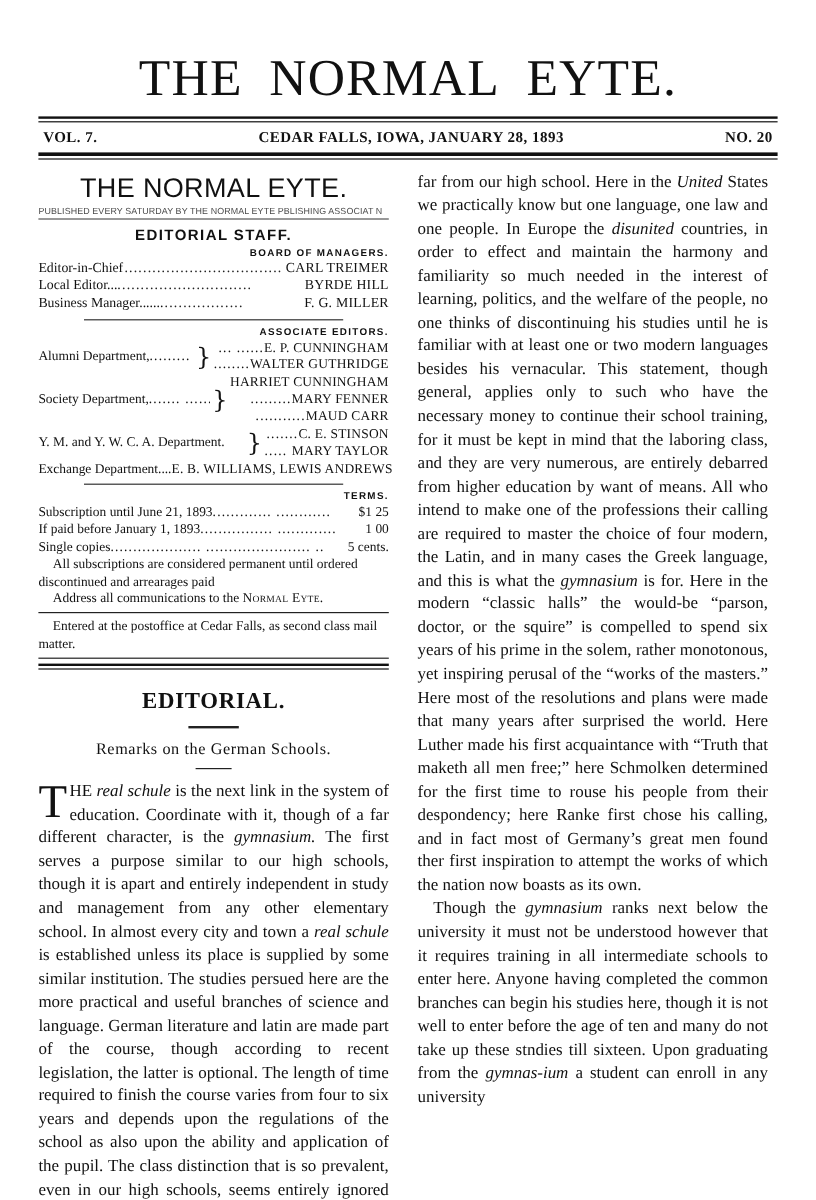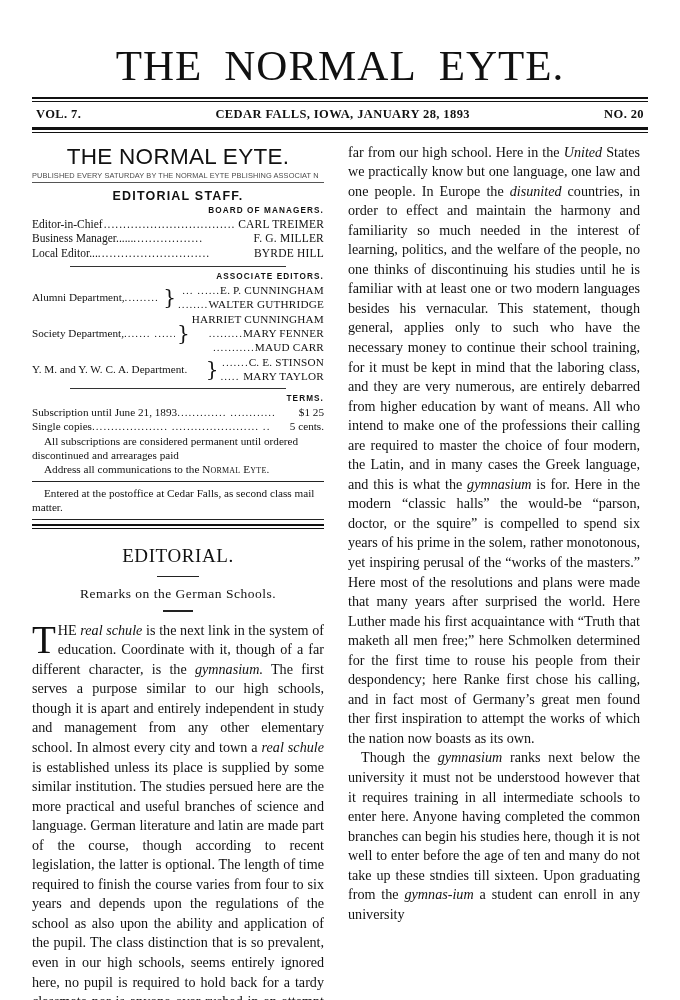--- a/index.html
+++ b/index.html
@@ -219,21 +219,21 @@
   }
   .sc { font-variant: small-caps; letter-spacing: 0.2px; }
 
   
   .editorial-head {
     text-align: center;
     font-family: "Liberation Serif", "DejaVu Serif", serif;
     font-size: 19px;
     letter-spacing: 0.6px;
     margin: 16px 0 0 0;
-    font-weight: normal;
+    font-weight: bold;
   }
   .dash-sm {
     width: 42px;
     height: 1.4px;
     background: #222;
     margin: 9px auto 9px auto;
   }
   .dash-xs {
     width: 30px;
     height: 1.4px;
@@ -310,28 +310,28 @@
         <div class="sec-head">EDITORIAL STAFF.</div>
         <div class="sub-head">BOARD OF MANAGERS.</div>
 
         <div>
           <div class="staff-line">
             <span class="role">Editor-in-Chief</span>
             <span class="dots">..................................</span>
             <span class="who caps">CARL TREIMER</span>
           </div>
           <div class="staff-line">
+            <span class="role">Local Editor....</span>
+            <span class="dots">............................</span>
+            <span class="who caps">BYRDE HILL</span>
+          </div>
+          <div class="staff-line">
             <span class="role">Business Manager.......</span>
             <span class="dots">.................</span>
             <span class="who caps">F. G. MILLER</span>
-          </div>
-          <div class="staff-line">
-            <span class="role">Local Editor....</span>
-            <span class="dots">............................</span>
-            <span class="who caps">BYRDE HILL</span>
           </div>
         </div>
 
         <hr class="hr-thin">
 
         <div class="sub-head">ASSOCIATE EDITORS.</div>
 
         <div class="assoc-row">
           <span class="dept">Alumni Department,</span>
           <span class="leader">.........</span>
@@ -356,30 +356,39 @@
         <div class="assoc-row">
           <span class="dept">Y. M. and Y. W. C. A. Department</span>
           <span class="leader"> .</span>
           <span class="brace">}</span>
           <span class="assoc-names-stack">
             <span class="nm"><span class="ldr">.......</span><span>C. E. STINSON</span></span>
             <span class="nm"><span class="ldr">..... </span><span>MARY TAYLOR</span></span>
           </span>
         </div>
 
+        <div class="assoc-row">
+          <span class="dept">Exchange Department....</span>
+          <span class="names" style="flex:1 1 auto;text-align:left;">E. B. WILLIAMS, LEWIS ANDREWS</span>
+        </div>
 
         <hr class="hr-thin">
 
         <div class="sub-head">TERMS.</div>
 
         <div>
           <div class="terms-line">
             <span class="t-label">Subscription until June 21, 1893</span>
             <span class="t-dots">............. ............</span>
             <span class="t-val">$1 25</span>
+          </div>
+          <div class="terms-line">
+            <span class="t-label">If paid before January 1, 1893</span>
+            <span class="t-dots">................ .............</span>
+            <span class="t-val">1 00</span>
           </div>
           <div class="terms-line">
             <span class="t-label">Single copies</span>
             <span class="t-dots">.................... ....................... ..</span>
             <span class="t-val">5 cents.</span>
           </div>
         </div>
 
         <p class="terms-note">All subscriptions are considered permanent until ordered discontinued and arrearages paid</p>
         <p class="terms-note"><span>Address all communications to the </span><span class="sc">Normal Eyte</span><span>.</span></p>

